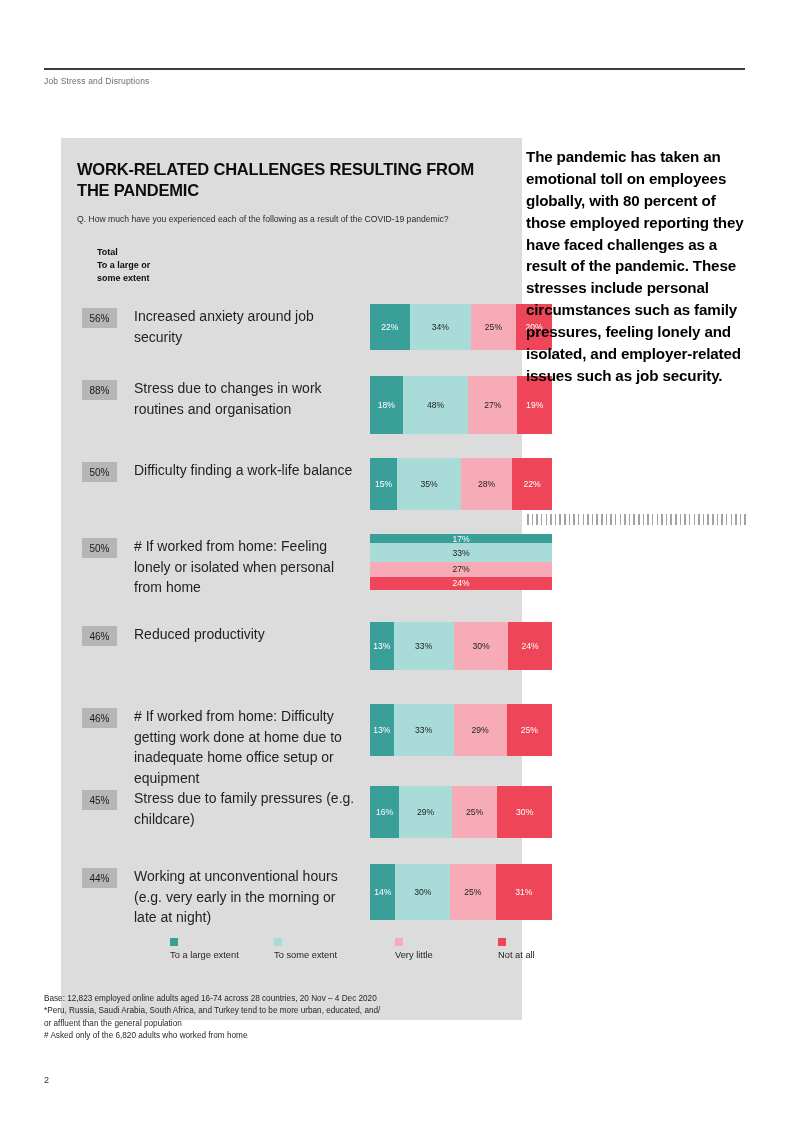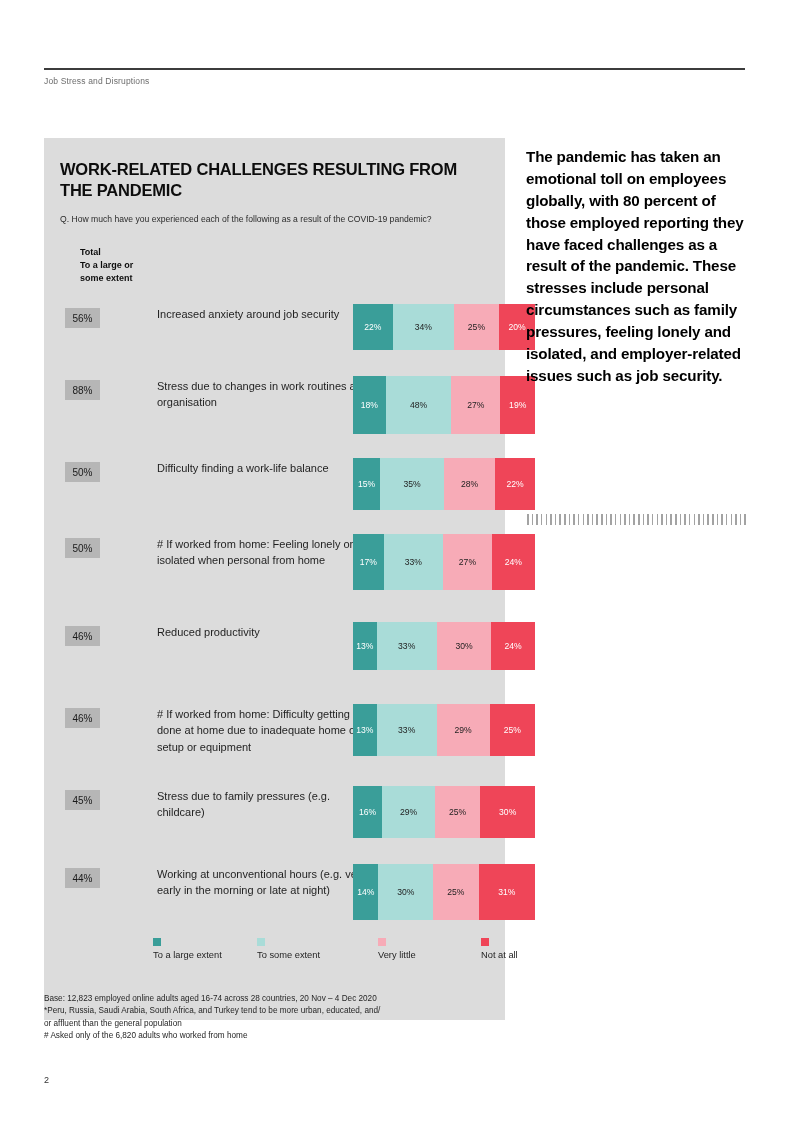--- a/index.html
+++ b/index.html
@@ -32,21 +32,21 @@
     top: 76px;
     font-size: 8.5px;
     letter-spacing: 0.15px;
     color: #6d6d6d;
     white-space: nowrap;
   }
 
   
   .chart-panel {
     position: absolute;
-    left: 44px;
+    left: 61px;
     top: 138px;
     width: 461px;
     height: 882px;
     background: #dcdcdc;
     box-sizing: border-box;
     padding: 16px;
   }
   .chart-title {
     position: absolute;
     left: 16px;
@@ -103,24 +103,23 @@
     color: #1a1a1a;
     font-size: 10px;
     display: flex;
     align-items: center;
     justify-content: center;
   }
   .row-label {
     position: absolute;
     left: 73px;
     width: 222px;
-    font-size: 11px;
+    font-size: 14px;
     line-height: 1.48;
     color: #1f1f1f;
-    margin-left: 40px;
   }
   .stack {
     position: absolute;
     left: 309px;
     width: 182px;
     display: flex;
   }
   .seg {
     display: flex;
     align-items: center;
@@ -256,21 +255,21 @@
             <div class="seg s1" style="flex: 35 0 0px; height: 52px;">35%</div>
             <div class="seg s2" style="flex: 28 0 0px; height: 52px;">28%</div>
             <div class="seg s3" style="flex: 22 0 0px; height: 52px;">22%</div>
           </div>
         </div>
       </div>
       <div class="row" style="height: 88px;">
         <div class="row-inner">
           <div class="total-chip" style="top: 10px;">50%</div>
           <div class="row-label" style="top: 8px;"># If worked from home: Feeling lonely or isolated when personal from home</div>
-          <div class="stack" style="top: 6px; height: 56px;">
+          <div class="stack" style="top: 6px; height: 56px; flex-direction: column;">
             <div class="seg s0" style="flex: 17 0 0px; height: 56px;">17%</div>
             <div class="seg s1" style="flex: 33 0 0px; height: 56px;">33%</div>
             <div class="seg s2" style="flex: 27 0 0px; height: 56px;">27%</div>
             <div class="seg s3" style="flex: 24 0 0px; height: 56px;">24%</div>
           </div>
         </div>
       </div>
       <div class="row" style="height: 70px;">
         <div class="row-inner">
           <div class="total-chip" style="top: 10px;">46%</div>

